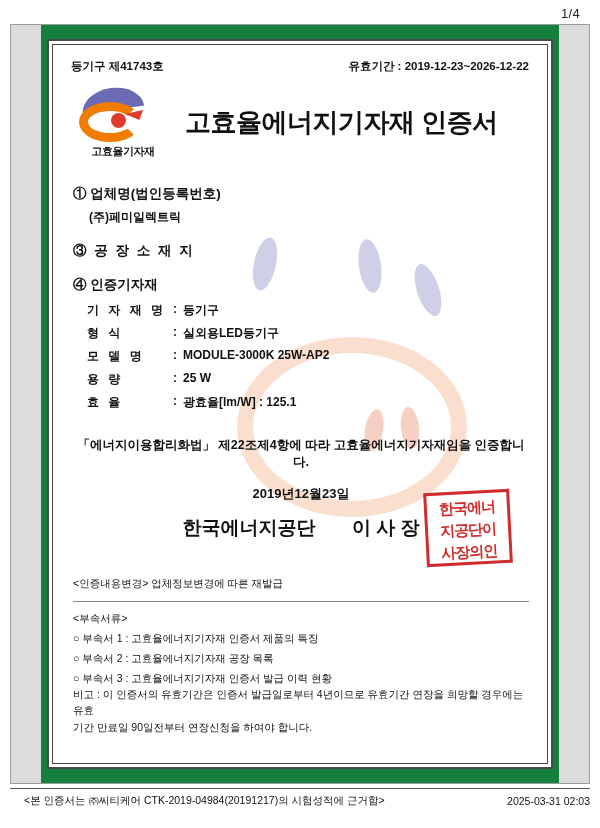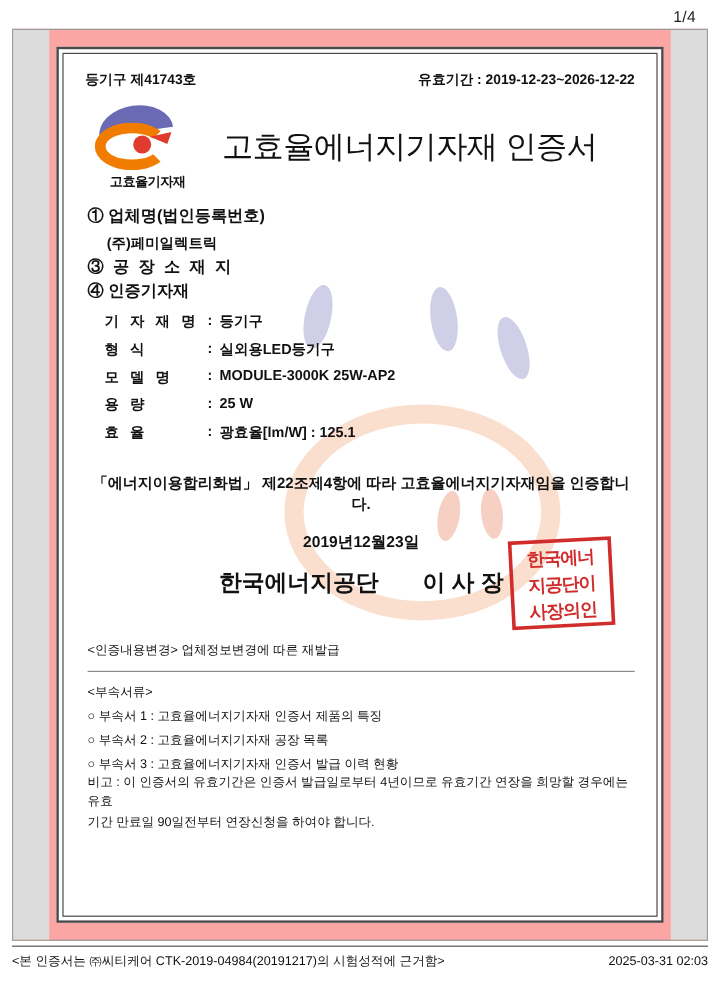--- a/index.html
+++ b/index.html
@@ -12,21 +12,21 @@
     overflow:hidden;
   }
   .page-number{
     position:absolute;top:6px;right:20px;
     font-size:13px;color:#222;letter-spacing:.3px;
   }
   .sheet{
     position:absolute;left:10px;top:24px;
     width:580px;height:760px;
     border:1px solid #9a9a9a;
-    background:#fca5a5;
+    background:#15803d;
     box-sizing:border-box;
   }
   .band{
     position:absolute;top:0;bottom:0;width:30px;
     background:#dcdcdc;
   }
   .band.left{left:0;}
   .band.right{right:0;}
   .inner{
     position:absolute;left:36px;top:14px;right:36px;bottom:14px;
@@ -87,24 +87,24 @@
   .logo-mark .dot{
     position:absolute;left:36px;top:27px;width:15px;height:15px;border-radius:50%;
     background:#e03b2f;
   }
   .logo-mark .tick{
     position:absolute;left:50px;top:24px;width:18px;height:10px;
     background:#e03b2f;clip-path:polygon(0 40%,100% 0,80% 100%);
   }
   .logo-text{font-size:11px;font-weight:bold;margin-top:2px;letter-spacing:-.5px;}
   .cert-title{
-    font-size:26px;font-weight:normal;letter-spacing:-.5px;
+    font-size:26px;font-weight:bold;letter-spacing:-.5px;
   }
   .body{position:relative;z-index:3;padding:10px 4px 0 6px;}
-  .item{margin-top:2px;}
+  .item{margin-top:16px;}
   .item-title{font-size:13.5px;font-weight:bold;}
   .item-value{font-size:12px;font-weight:bold;margin-top:6px;padding-left:16px;}
   .item.spaced .item-title{letter-spacing:2px;}
   .specs{margin-top:8px;padding-left:14px;}
   .spec-row{display:flex;font-size:12px;font-weight:bold;margin-top:6px;}
   .spec-label{width:86px;letter-spacing:3px;}
   .spec-sep{width:10px;}
   .spec-value{flex:1;}
   .legal{
     margin-top:26px;font-size:12.5px;font-weight:bold;text-align:center;
@@ -127,21 +127,21 @@
     margin-top:36px;font-size:10.5px;
   }
   .hr{
     margin-top:10px;border-top:1px solid #8a8a8a;
   }
   .attach-title{margin-top:10px;font-size:10.5px;}
   .attach-item{margin-top:6px;font-size:10.5px;}
   .remark{font-size:10.5px;line-height:1.55;}
   .remark-2{padding-left:0;}
   .footer{
-    position:absolute;left:10px;right:10px;top:794px;
+    position:absolute;left:24px;right:10px;top:794px;
     display:flex;justify-content:space-between;align-items:center;
     font-size:10.5px;
   }
   .footer-line{
     position:absolute;left:10px;right:10px;top:788px;border-top:1px solid #555;
   }
 </style>
 </head>
 <body>
 

